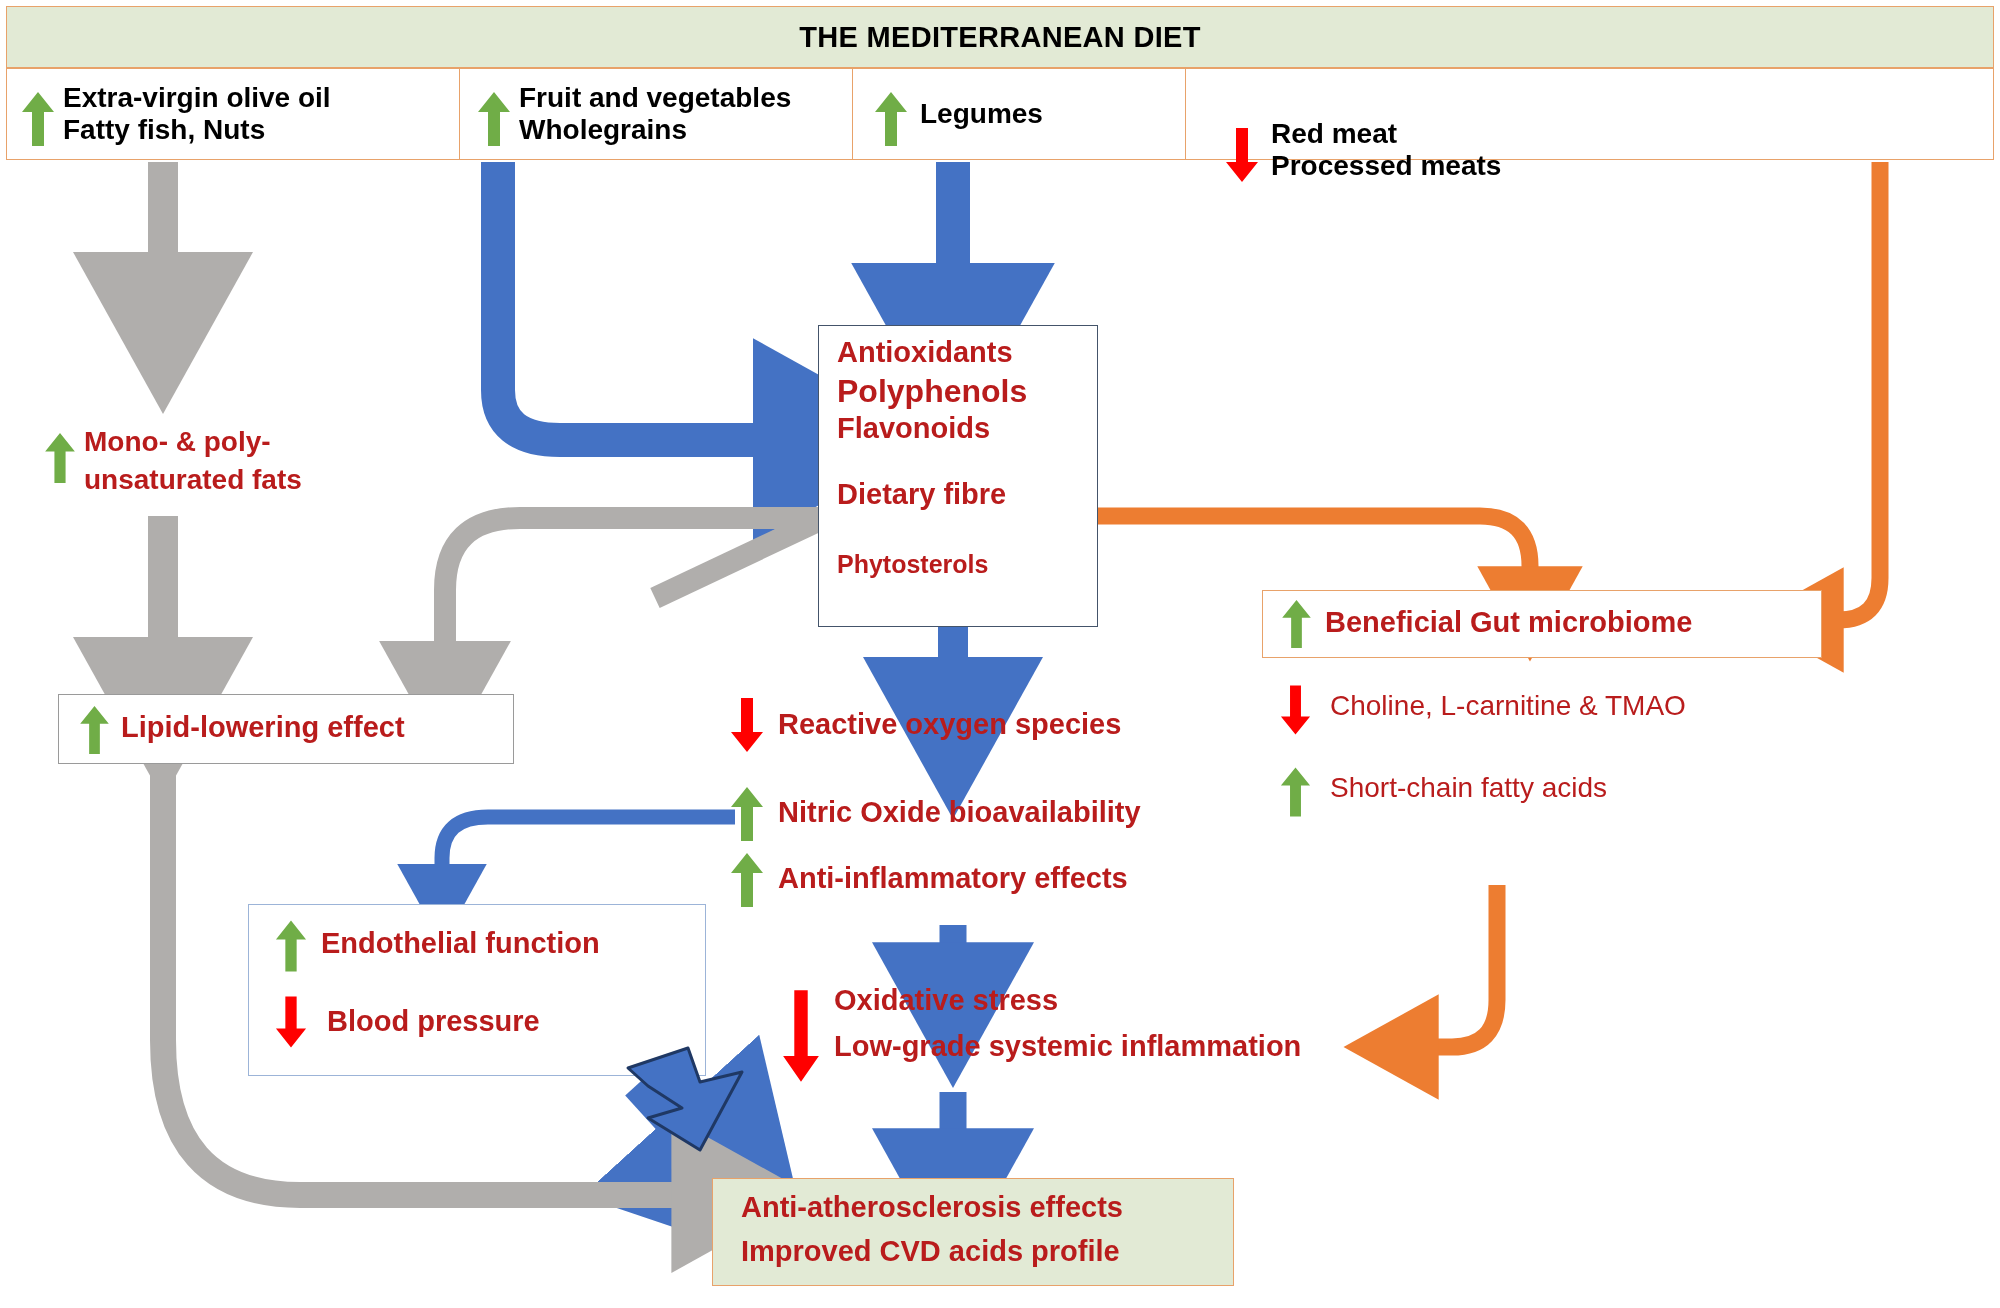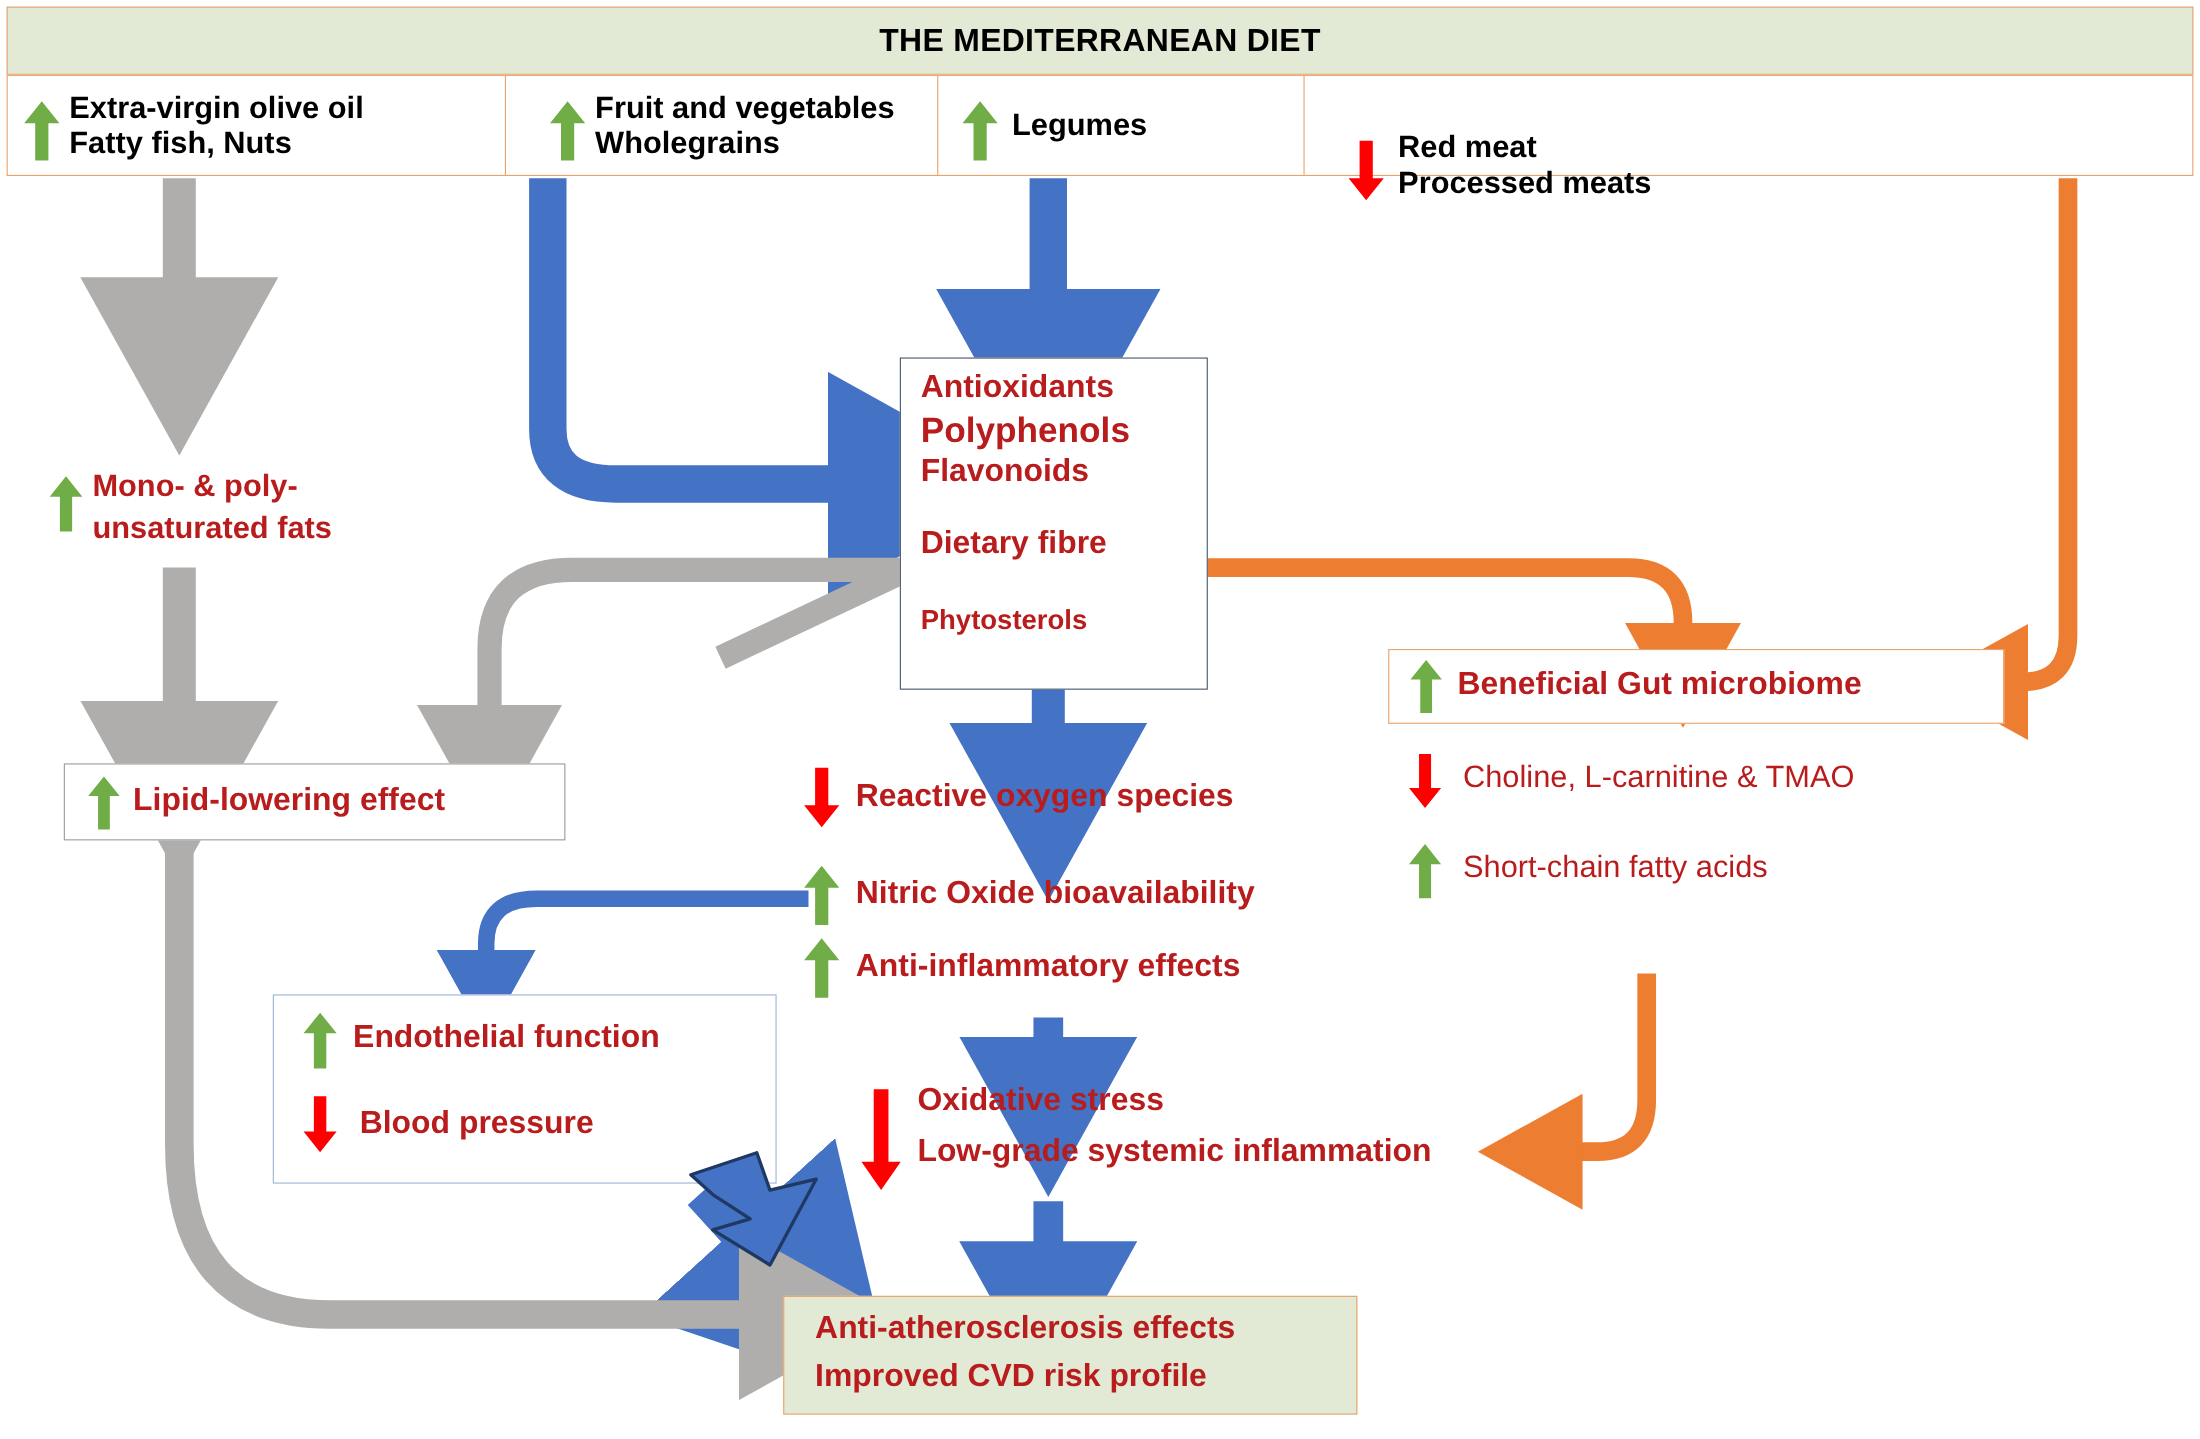--- a/index.html
+++ b/index.html
@@ -118,21 +118,21 @@
     <div class="cell" style="left:0;width:452px;">
       <div class="lines" style="left:56px;">
         <div class="l1">Extra-virgin olive oil</div>
         <div class="l2">Fatty fish, Nuts</div>
       </div>
       <svg class="arrglyph" style="left:14px;top:22px;" width="34" height="56" viewBox="0 0 34 56">
         <path d="M17,1 L33,21 L23,21 L23,55 L11,55 L11,21 L1,21 z" fill="#70ad47"></path>
       </svg>
     </div>
 
-    <div class="cell" style="left:478px;width:393px;">
+    <div class="cell" style="left:456px;width:393px;">
       <div class="lines" style="left:56px;">
         <div class="l1">Fruit and vegetables</div>
         <div class="l2">Wholegrains</div>
       </div>
       <svg class="arrglyph" style="left:14px;top:22px;" width="34" height="56" viewBox="0 0 34 56">
         <path d="M17,1 L33,21 L23,21 L23,55 L11,55 L11,21 L1,21 z" fill="#70ad47"></path>
       </svg>
     </div>
 
     <div class="cell" style="left:845px;width:333px;">
@@ -235,21 +235,21 @@
   <div class="node" style="left:782px;top:984px;width:740px;height:110px;">
     <svg class="arrglyph" style="left:0px;top:4px;" width="38" height="96" viewBox="0 0 34 84">
       <path d="M17,83 L33,60 L23,60 L23,1 L11,1 L11,60 L1,60 z" fill="#ff0000"></path>
     </svg>
     <div class="txt bold" style="left:52px;top:0px;font-size:29px;">Oxidative stress</div>
     <div class="txt bold" style="left:52px;top:46px;font-size:29px;">Low-grade systemic inflammation</div>
   </div>
 
   <div class="boxed b-orange fill-green" style="left:712px;top:1178px;width:522px;height:108px;">
     <div class="txt bold" style="left:28px;top:12px;font-size:29px;">Anti-atherosclerosis effects</div>
-    <div class="txt bold" style="left:28px;top:56px;font-size:29px;">Improved CVD risk profile</div>
+    <div class="txt bold" style="left:28px;top:56px;font-size:29px;">Improved CVD acids profile</div>
   </div>
 
   <svg class="layer" viewBox="0 0 2000 1308">
     <g>
       <path d="M628,1068 L688,1048 L700,1082 L742,1072 L700,1150 L648,1118 L682,1108 L648,1086 z" fill="#4472c4" stroke="#1f3864" stroke-width="3" stroke-linejoin="round"></path>
     </g>
   </svg>
 
 </div>
 

